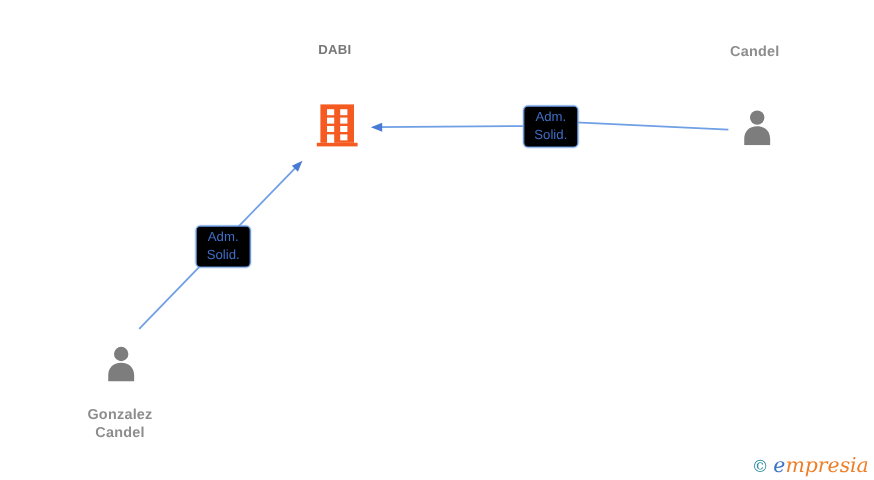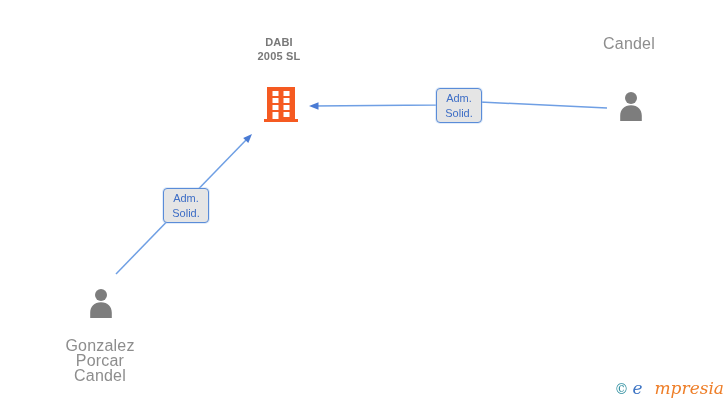--- a/index.html
+++ b/index.html
@@ -11,61 +11,60 @@
   .edge-line{stroke:var(--edge-line,#6f9fe4);stroke-width:1.5;fill:none;}
   .arrowhead{fill:var(--edge-arrow,#4a7bd4);stroke:none;}
 
   .node{position:absolute;z-index:2;}
   .node-label{text-align:center;}
   .company-label{
     width:110px;font-size:11px;font-weight:bold;line-height:14px;
     color:var(--company-text,#787878);letter-spacing:.2px;
   }
   .person-label{
-    width:110px;font-size:16px;font-weight:normal;line-height:15px;
+    width:110px;font-size:12px;font-weight:bold;line-height:15px;
     color:var(--person-text,#8d8d8d);letter-spacing:.2px;
   }
   .icon-box{position:absolute;z-index:2;}
   .building-icon .body{fill:var(--company-icon,#f55a21);}
   .building-icon .win{fill:#ffffff;}
   .person-icon path,.person-icon circle{fill:var(--person-icon,#7d7d7d);}
 
   .edge-label{
     position:absolute;z-index:3;width:44px;height:31px;
-    background:#e5e5e5;border:1px solid var(--label-border,#5a8cd8);border-radius:4px;
+    background:#000000;border:1px solid var(--label-border,#5a8cd8);border-radius:4px;
     color:var(--label-text,#3e6ec6);font-size:11px;line-height:15px;text-align:center;
     padding-top:2px;box-shadow:0 0 0 1px rgba(170,200,240,.35);
   }
 
   .logo{
     position:absolute;right:4px;bottom:3px;z-index:2;
     display:flex;align-items:baseline;gap:4px;white-space:nowrap;
   }
   .logo .copy{color:var(--logo-teal,#2f8fa0);font-size:14px;font-family:"DejaVu Serif",serif;}
   .logo .brand{font-family:"DejaVu Serif",serif;font-style:italic;font-size:17px;line-height:18px;}
   .logo .brand .initial{color:var(--logo-blue,#3c74c4);}
-  .logo .brand .rest{color:var(--logo-orange,#ee7e28);margin-left:12px;}
+  .logo .brand .rest{color:var(--logo-orange,#ee7e28);}
 </style>
 </head>
 <body>
 
 <div id="canvas">
 
   <svg class="edges" width="728" height="400" viewBox="0 0 728 400">
 
     <polyline class="edge-line" points="607,108 480,102 436,105 313,106"></polyline>
     <polygon class="arrowhead" points="309,106 318.5,102.2 318.5,109.8"></polygon>
 
     <polyline class="edge-line" points="116,274 247,139"></polyline>
     <polygon class="arrowhead" points="252,134 248.3,143.1 243.2,138.1"></polygon>
   </svg>
 
   <div class="node node-label company-label" style="left:224px;top:35px;">
     <div>DABI</div>
-    <div>2005 SL</div>
   </div>
   <div class="icon-box" style="left:263px;top:86px;">
     <svg class="building-icon" width="36" height="37" viewBox="0 0 36 37">
       <rect class="body" x="4" y="1" width="28" height="32"></rect>
       <rect class="body" x="1" y="33" width="34" height="3"></rect>
       <rect class="win" x="9.5" y="5" width="6" height="5"></rect>
       <rect class="win" x="20.5" y="5" width="6" height="5"></rect>
       <rect class="win" x="9.5" y="12" width="6" height="5"></rect>
       <rect class="win" x="20.5" y="12" width="6" height="5"></rect>
       <rect class="win" x="9.5" y="19" width="6" height="5"></rect>
@@ -86,21 +85,20 @@
   </div>
 
   <div class="icon-box" style="left:87px;top:288px;">
     <svg class="person-icon" width="28" height="30" viewBox="0 0 28 30">
       <circle cx="14" cy="7" r="6"></circle>
       <path d="M14 14.2 c-6.8 0 -10.8 4.4 -10.8 10.6 L3.2 30 L24.8 30 L24.8 24.8 c0 -6.2 -4 -10.6 -10.8 -10.6 Z"></path>
     </svg>
   </div>
   <div class="node node-label person-label" style="left:45px;top:338px;">
     <div>Gonzalez</div>
-    <div>Porcar</div>
     <div>Candel</div>
   </div>
 
   <div class="edge-label" style="left:436px;top:88px;">
     <div>Adm.</div>
     <div>Solid.</div>
   </div>
   <div class="edge-label" style="left:163px;top:188px;">
     <div>Adm.</div>
     <div>Solid.</div>

